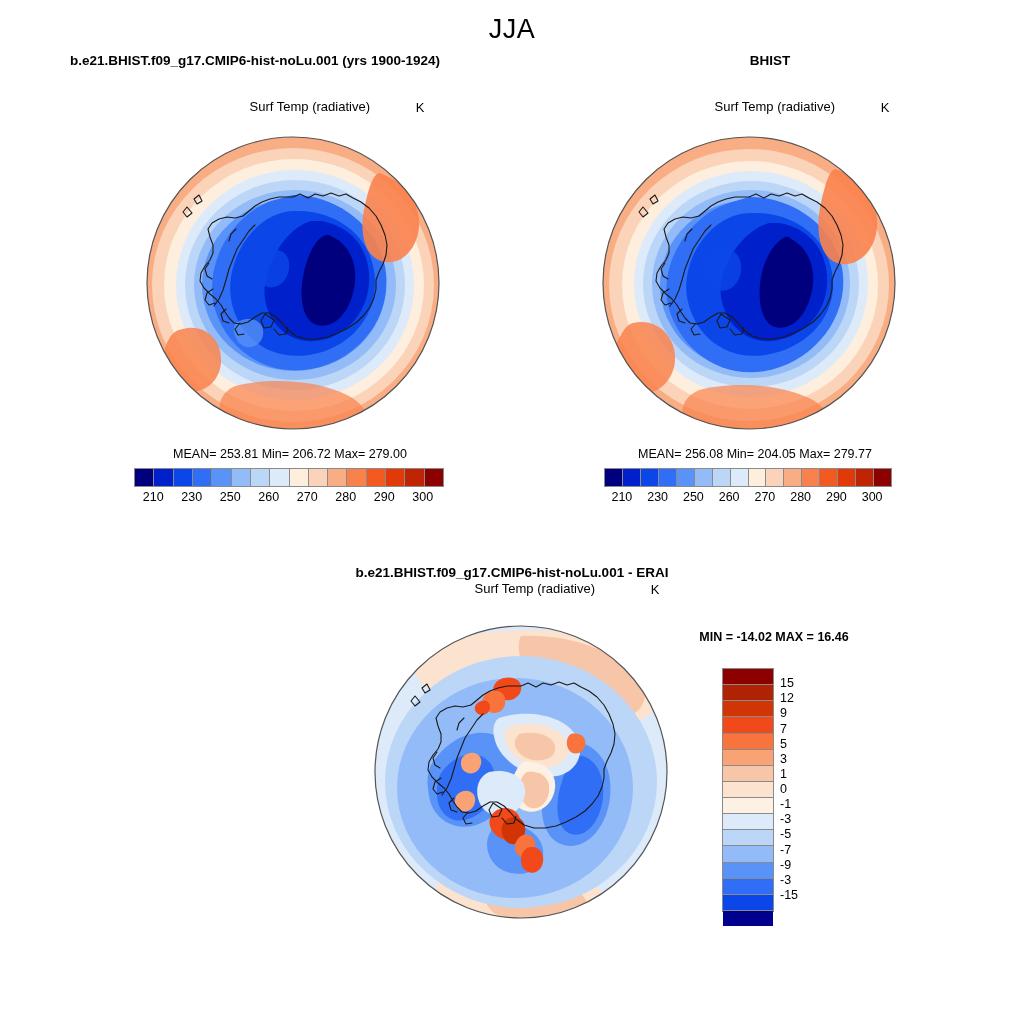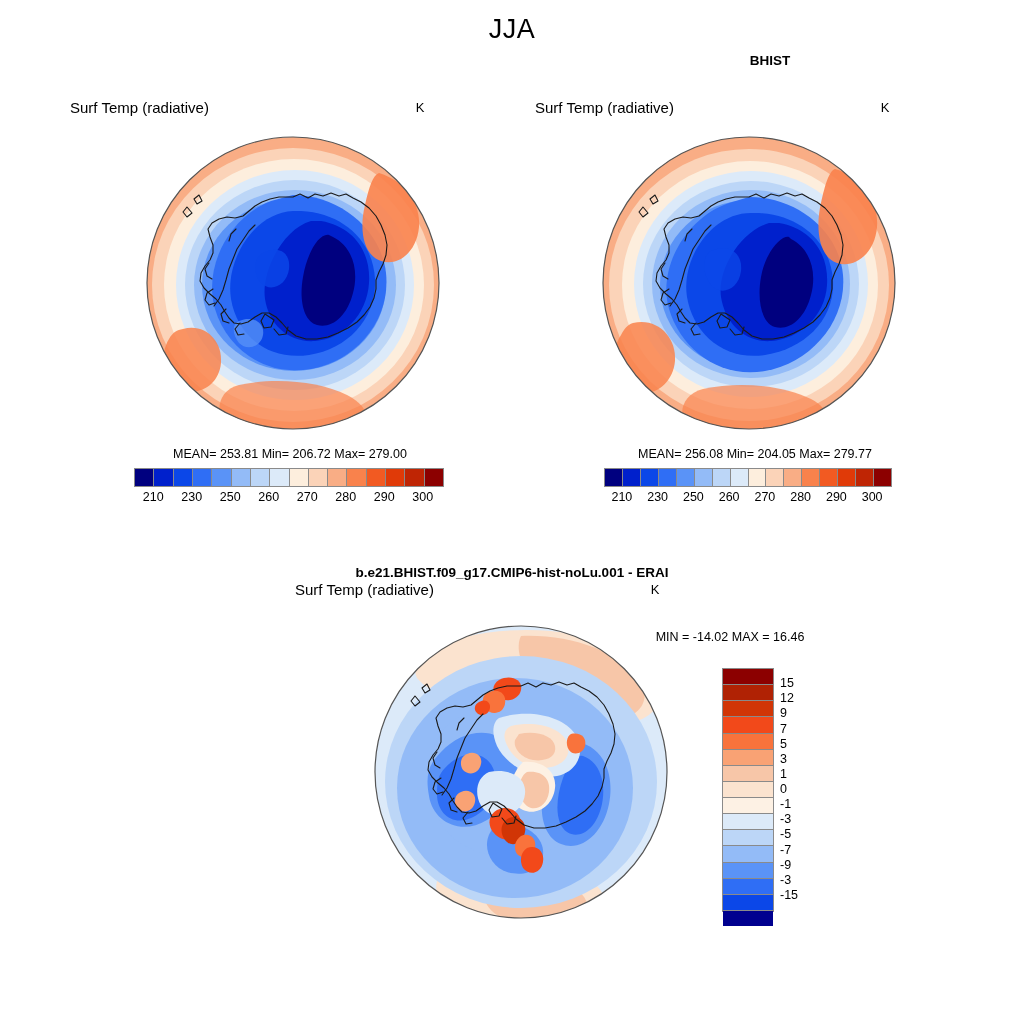--- a/index.html
+++ b/index.html
@@ -15,21 +15,21 @@
 
   .abs{position:absolute;}
 
   #season-title{
     left:0;top:14px;width:1024px;text-align:center;
     font-size:27px;letter-spacing:.5px;font-weight:400;
   }
   .panel-title{
     font-size:13.5px;font-weight:bold;text-align:center;white-space:nowrap;
   }
-  .var-label{font-size:15px;text-align:left;white-space:nowrap;}
+  .var-label{font-size:13px;text-align:right;white-space:nowrap;}
   .unit-label{font-size:13px;text-align:center;}
   .stats-label{font-size:12.5px;text-align:center;white-space:nowrap;}
 
   
   .map-wrap{position:absolute;}
   .map-wrap svg{display:block;}
 
   
   .cbar-h{position:absolute;display:flex;height:17px;
           border:1px solid #8a8a8a;box-sizing:content-box;}
@@ -52,20 +52,21 @@
     font-size:12.5px;white-space:nowrap;left:0;
   }
 </style>
 </head>
 <body>
 
 <div class="page">
 
   <div class="abs" id="season-title">JJA</div>
 
+  <div class="abs panel-title" style="left:20px;top:53px;width:470px;">b.e21.BHIST.f09_g17.CMIP6-hist-noLu.001 (yrs 1900-1924)</div>
 
   <div class="abs var-label" style="left:70px;top:99px;width:300px;">Surf Temp (radiative)</div>
 
   <div class="abs unit-label" style="left:400px;top:100px;width:40px;">K</div>
 
   <div class="map-wrap" style="left:143px;top:133px;">
     <svg width="300" height="300" viewBox="0 0 300 300" aria-label="model map">
       <defs>
         <clipPath id="clipA">
             <circle cx="150" cy="150" r="146"></circle>
@@ -271,21 +272,21 @@
       <span style="left: 81.25%;">290</span>
       <span style="left: 93.75%;">300</span>
     </div>
 
   <div class="abs panel-title" style="left:262px;top:565px;width:500px;">b.e21.BHIST.f09_g17.CMIP6-hist-noLu.001 - ERAI</div>
 
   <div class="abs var-label" style="left:295px;top:581px;width:300px;">Surf Temp (radiative)</div>
 
   <div class="abs unit-label" style="left:635px;top:582px;width:40px;">K</div>
 
-  <div class="abs stats-label" style="left:600px;top:630px;width:260px;">MIN = -14.02 MAX =  16.46</div>
+  <div class="abs stats-label" style="left:644px;top:630px;width:260px;font-weight:bold;">MIN = -14.02 MAX =  16.46</div>
 
   <div class="map-wrap" style="left:371px;top:622px;">
     <svg width="300" height="300" viewBox="0 0 300 300" aria-label="difference map">
       <defs>
           <clipPath id="clipC">
             <circle cx="150" cy="150" r="146"></circle>
           </clipPath>
         </defs>
 
       <g clip-path="url(#clipC)">

